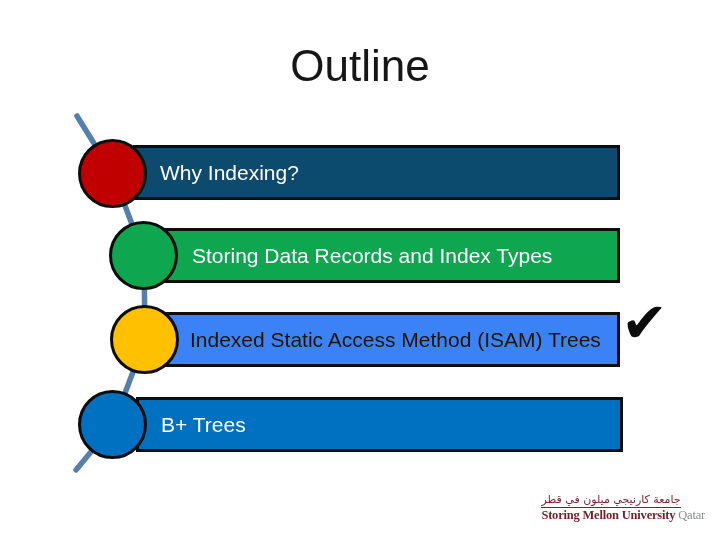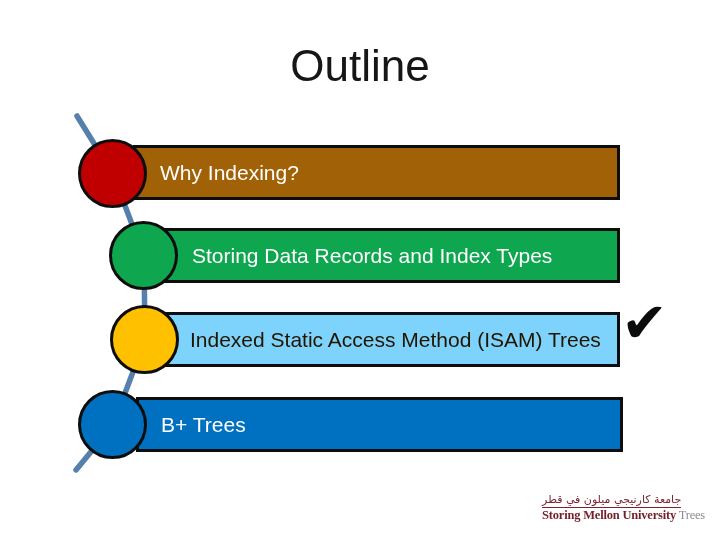--- a/index.html
+++ b/index.html
@@ -108,41 +108,41 @@
 <body>
 
 <div class="slide">
 
   <div class="title">Outline</div>
 
   <svg class="connector-svg" viewBox="0 0 720 540" xmlns="http://www.w3.org/2000/svg">
     <polyline points="77,116 113,174 144,256 145,340 113,425 76,470" fill="none" stroke-width="5.5" stroke-linecap="round" stroke-linejoin="round" stroke="#5580ad"></polyline>
   </svg>
 
-  <div class="bar bar-0" style="background-color: #a16207;">
+  <div class="bar bar-0" style="background-color: #0c4a6e;">
     <span class="label" style="color: rgb(255, 255, 255);">Why Indexing?</span>
   </div>
   <div class="bar bar-1" style="background-color: rgb(15, 166, 80);">
     <span class="label" style="color: rgb(255, 255, 255);">Storing Data Records and Index Types</span>
   </div>
-  <div class="bar bar-2" style="background-color: #7dd3fc;">
+  <div class="bar bar-2" style="background-color: #3b82f6;">
     <span class="label" style="color: rgb(33, 21, 0);">Indexed Static Access Method (ISAM) Trees</span>
   </div>
   <div class="bar bar-3" style="background-color: rgb(0, 112, 192);">
     <span class="label" style="color: rgb(255, 255, 255);">B+ Trees</span>
   </div>
 
   <div class="bullet bullet-0" style="background-color: rgb(192, 0, 0);"></div>
   <div class="bullet bullet-1" style="background-color: rgb(15, 166, 80);"></div>
   <div class="bullet bullet-2" style="background-color: rgb(255, 192, 0);"></div>
   <div class="bullet bullet-3" style="background-color: rgb(0, 112, 192);"></div>
 
   <div class="checkmark">✔</div>
 
   <div class="logo">
     <span class="logo-arabic" style="color: rgb(125, 33, 48);">جامعة كارنيجي ميلون في قطر</span>
     <div class="logo-english">
       <span class="uni" style="color: rgb(115, 31, 42);">Storing Mellon University</span>
-      <span class="campus" style="color: rgb(138, 140, 142);">Trees</span>
+      <span class="campus" style="color: rgb(138, 140, 142);">Qatar</span>
     </div>
   </div>
 
 </div>
 
 </body></html>

